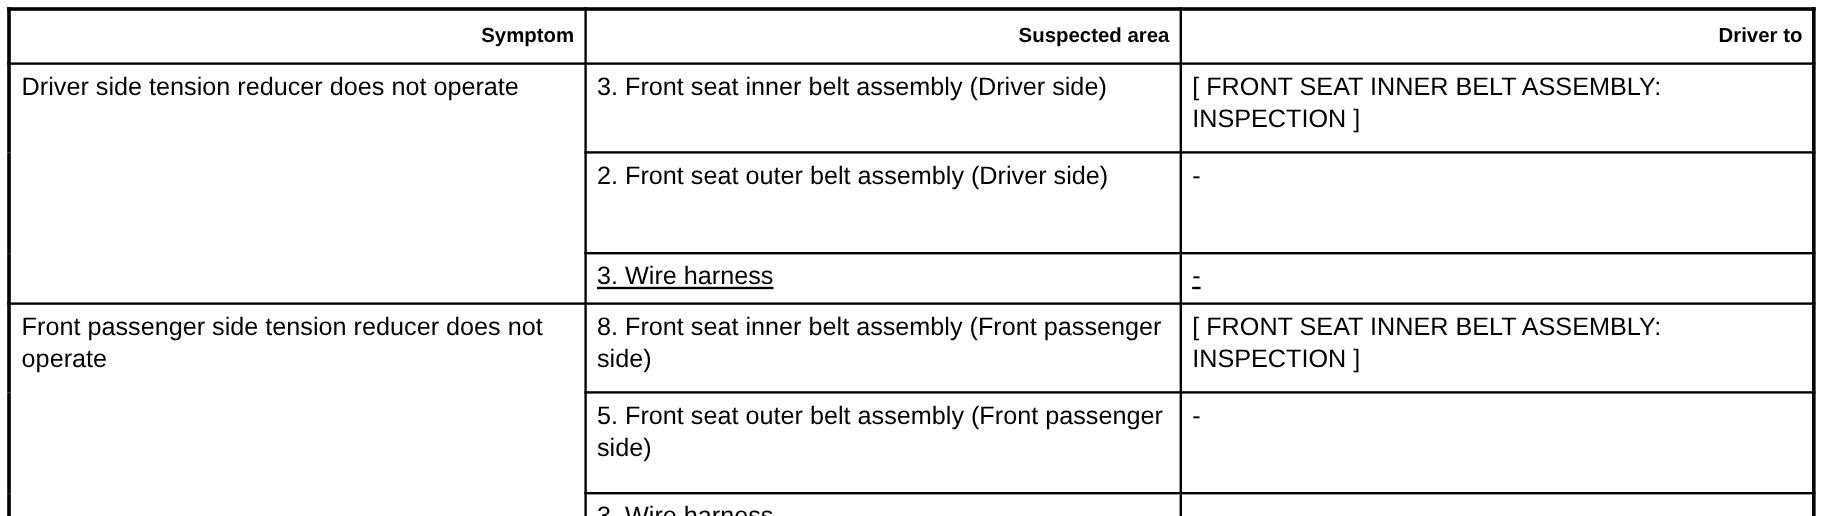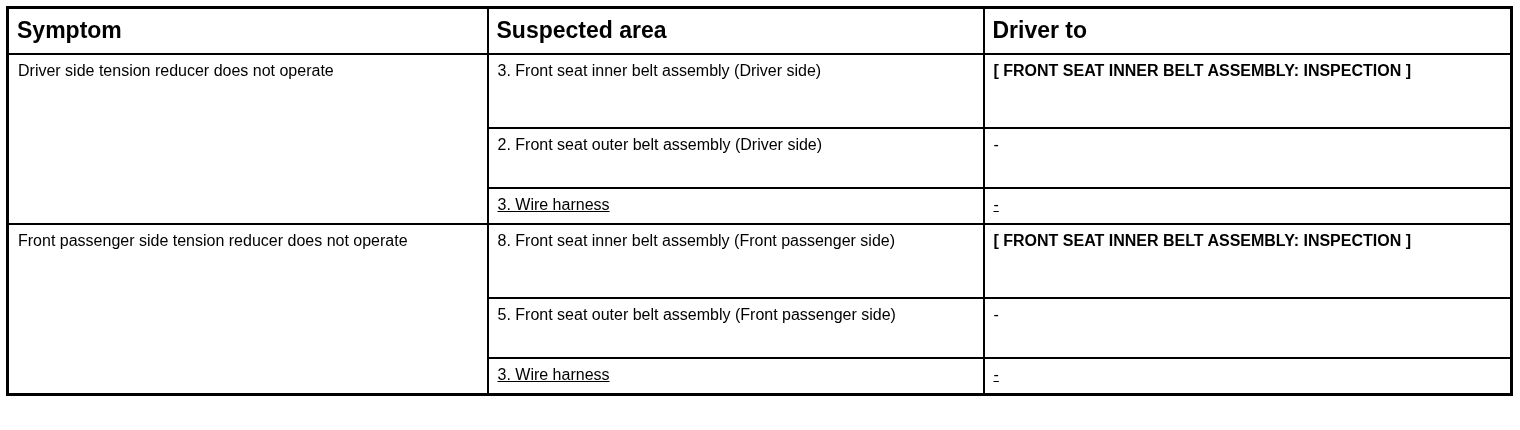--- a/index.html
+++ b/index.html
@@ -29,46 +29,46 @@
   }
   table.diag col.c1 { width: 480px; }
   table.diag col.c2 { width: 496px; }
   table.diag col.c3 { width: 528px; }
 
   table.diag th,
   table.diag td {
     border: 2px solid #000;
     vertical-align: top;
     padding: 6px 9px 7px 9px;
-    font-size: 16px;
+    font-size: 21px;
     line-height: 1.28;
   }
   table.diag th {
-    text-align: left;
+    text-align: right;
     font-weight: bold;
-    font-size: 23px;
+    font-size: 17px;
     padding: 7px 8px 8px 8px;
     height: 28px;
     vertical-align: middle;
   }
   td.symptom {
     vertical-align: middle;
     font-size: 20.5px;
   }
   td.refer-bold {
-    font-weight: bold;
+    font-weight: normal;
     font-size: 20px;
     line-height: 1.3;
   }
   td.refer-dash {
     vertical-align: middle;
     font-size: 20.5px;
   }
   .r-h-tall { height: 74px; }
-  .r-h-med  { height: 60px; }
+  .r-h-med  { height: 84px; }
   .r-h-short{ height: 36px; text-decoration: underline; }
 </style>
 </head>
 <body>
 
 <div class="sheet">
   <table class="diag">
     <colgroup>
       <col class="c1">
       <col class="c2">

